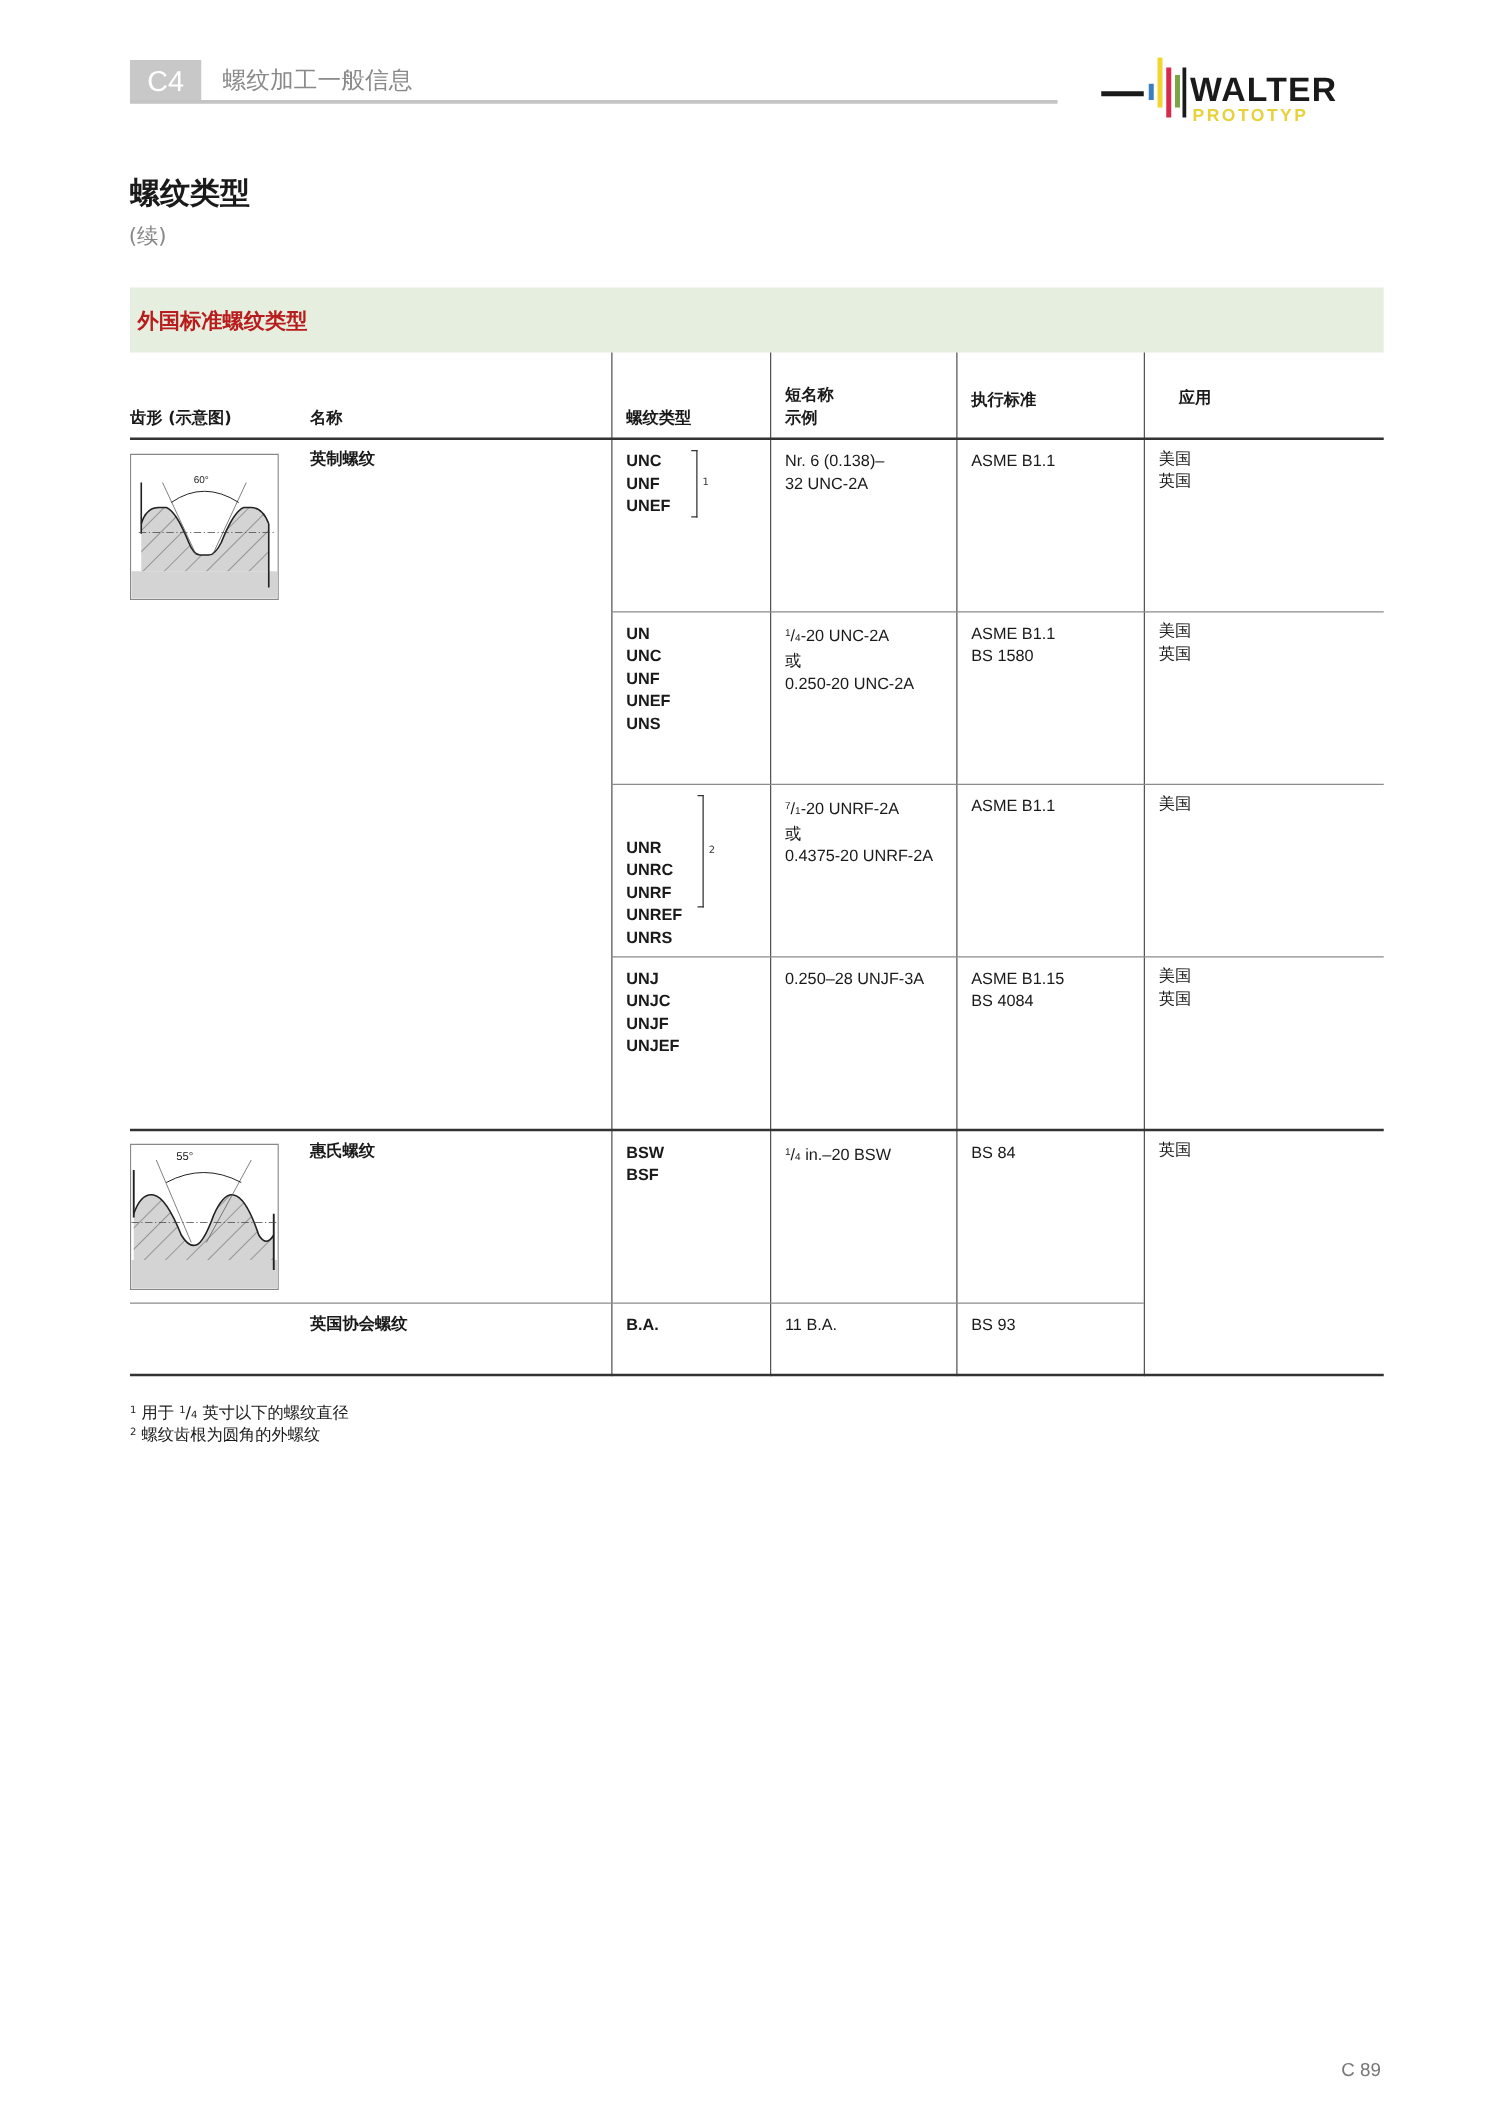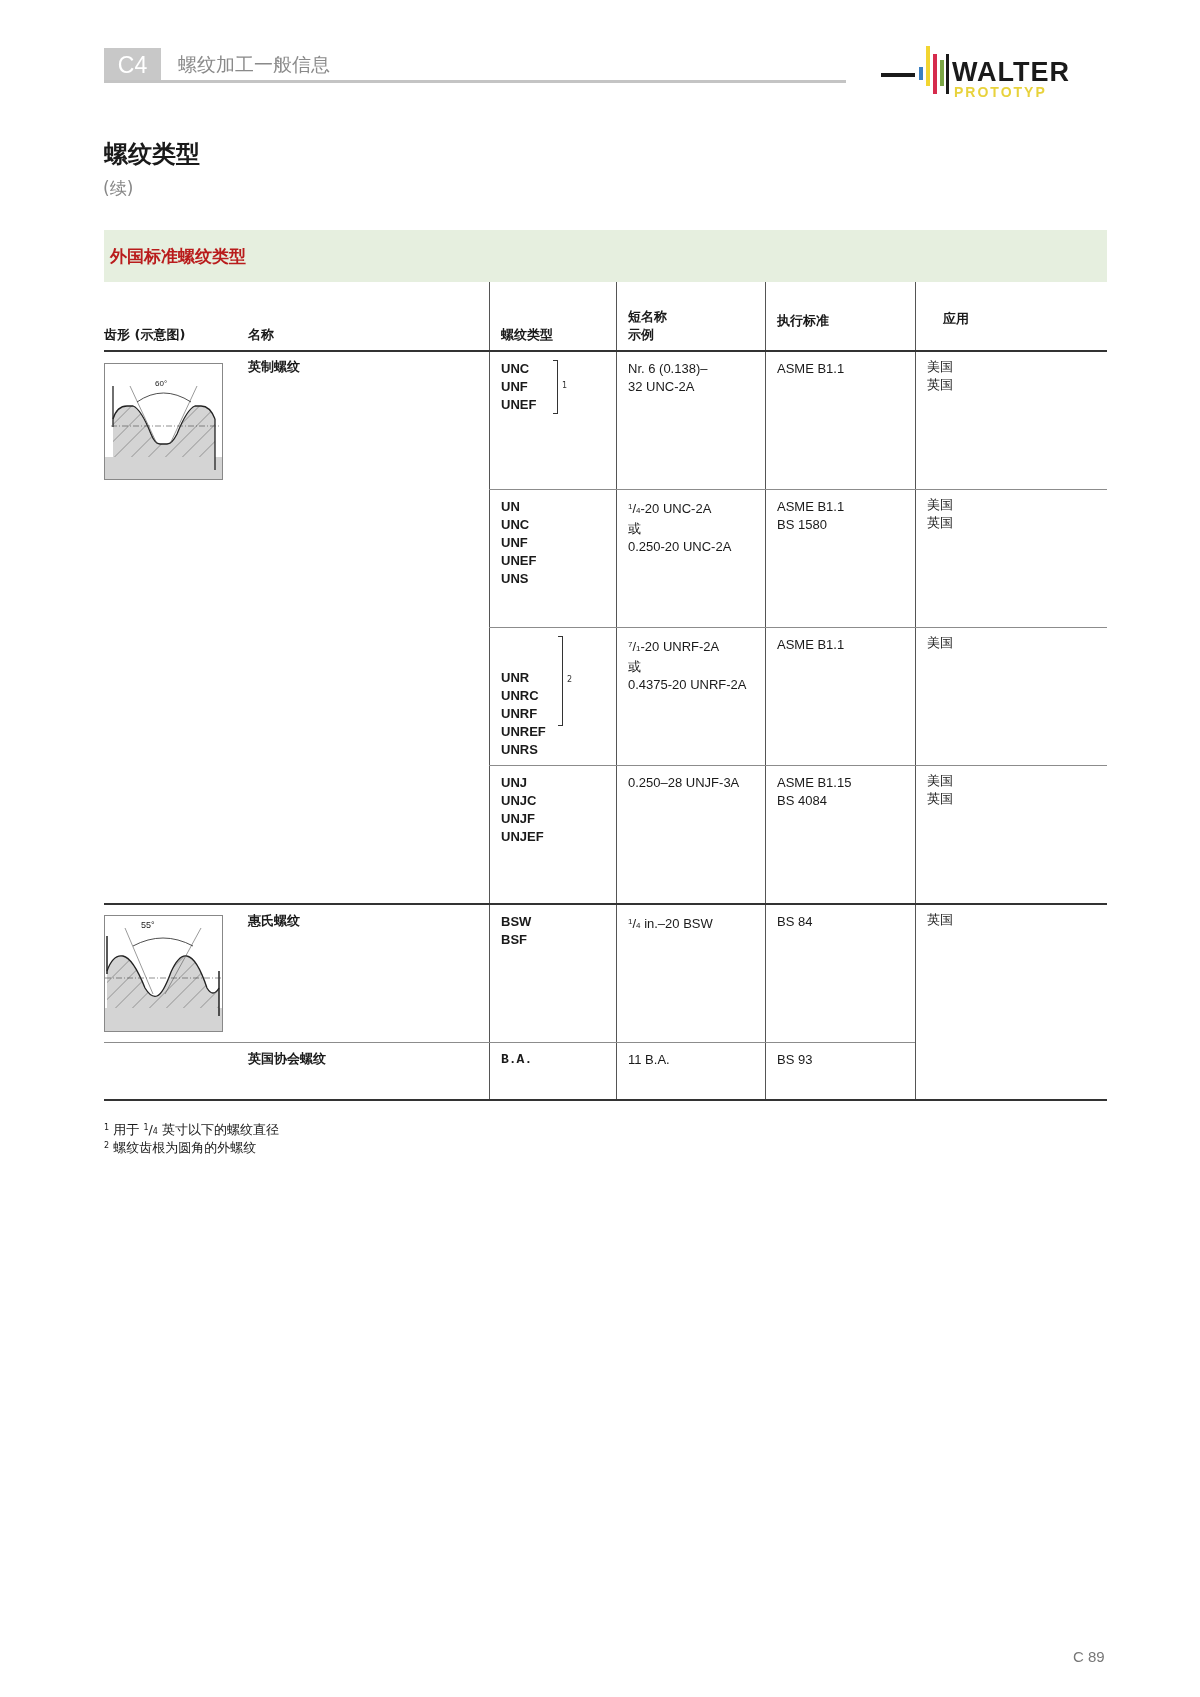--- a/index.html
+++ b/index.html
@@ -218,21 +218,21 @@
     <div><sup class="s">1</sup>/<sub class="s">4</sub><span> in.–20 BSW</span></div>
   </div>
   <div class="cell" style="left:777px; top:913px;">
     <div>BS 84</div>
   </div>
   <div class="cell" style="left:927px; top:911px;">
     <div>英国</div>
   </div>
 
   <div class="name" style="left:248px; top:1050px;">英国协会螺纹</div>
-  <div class="cell bold" style="left:501px; top:1051px;font-family:Liberation Mono, monospace;">
+  <div class="cell bold" style="left:501px; top:1051px;">
     <div>B.A.</div>
   </div>
   <div class="cell" style="left:628px; top:1051px;">
     <div>11 B.A.</div>
   </div>
   <div class="cell" style="left:777px; top:1051px;">
     <div>BS 93</div>
   </div>
 </div>
 

